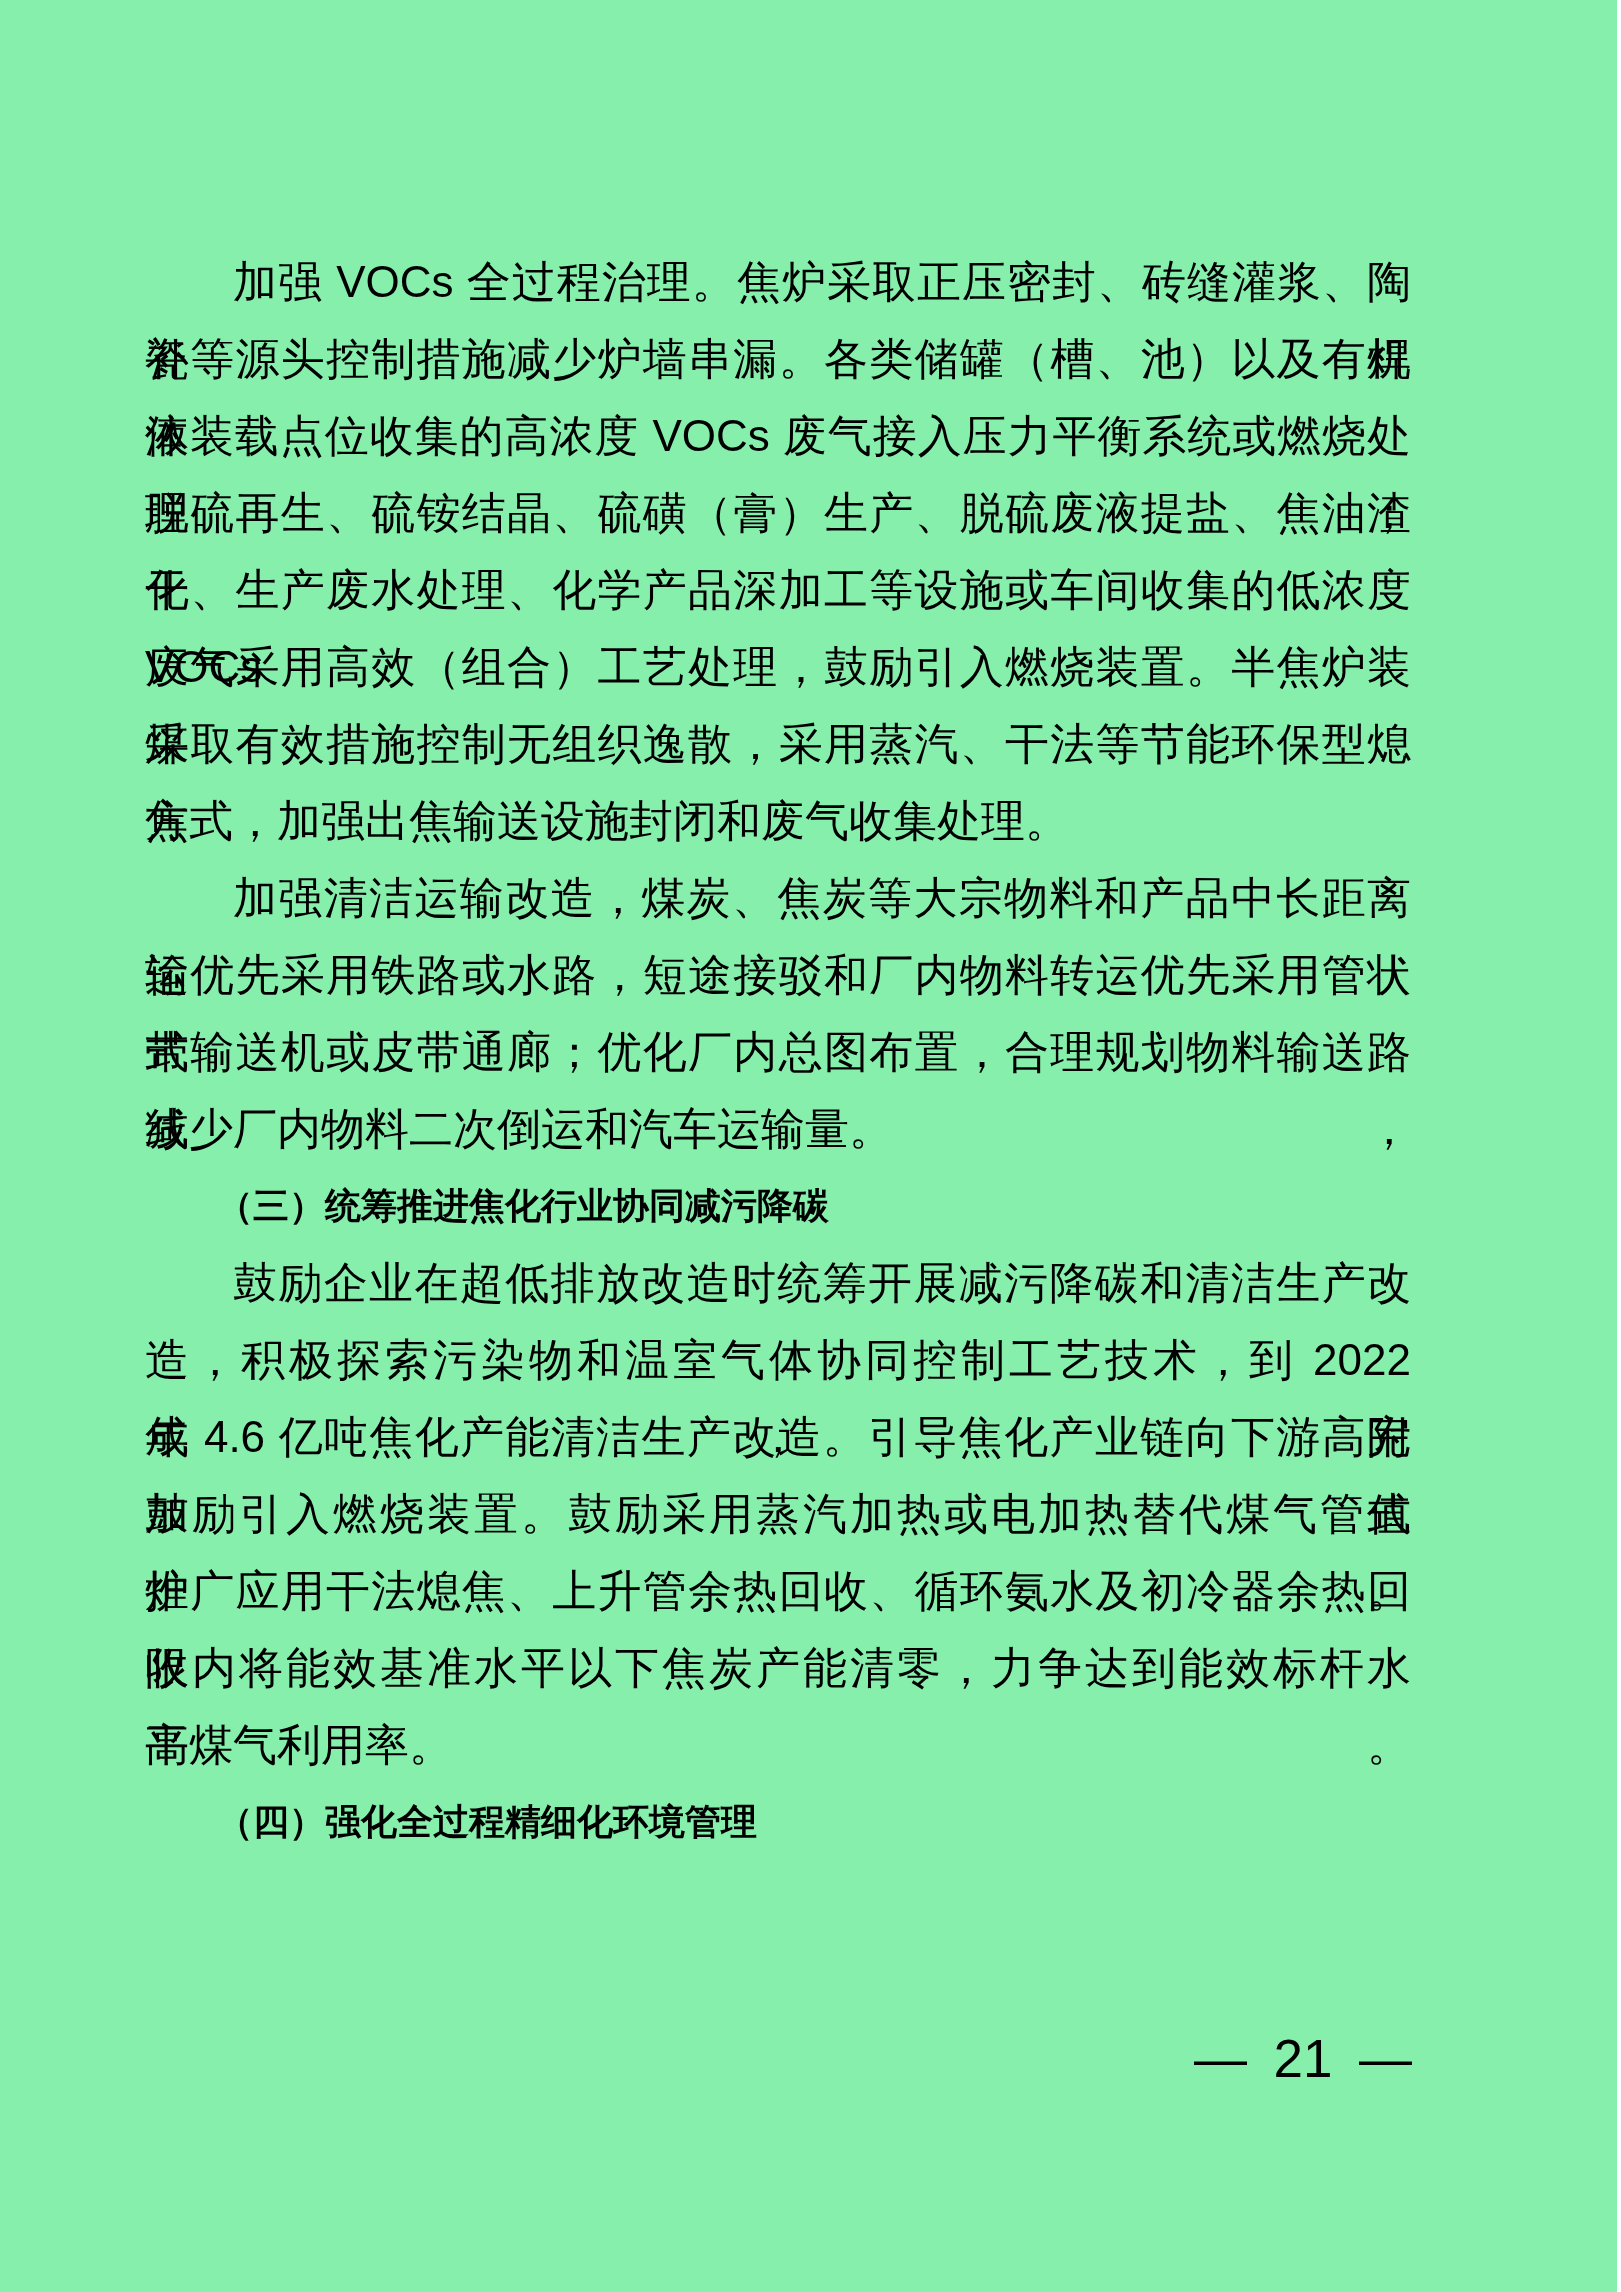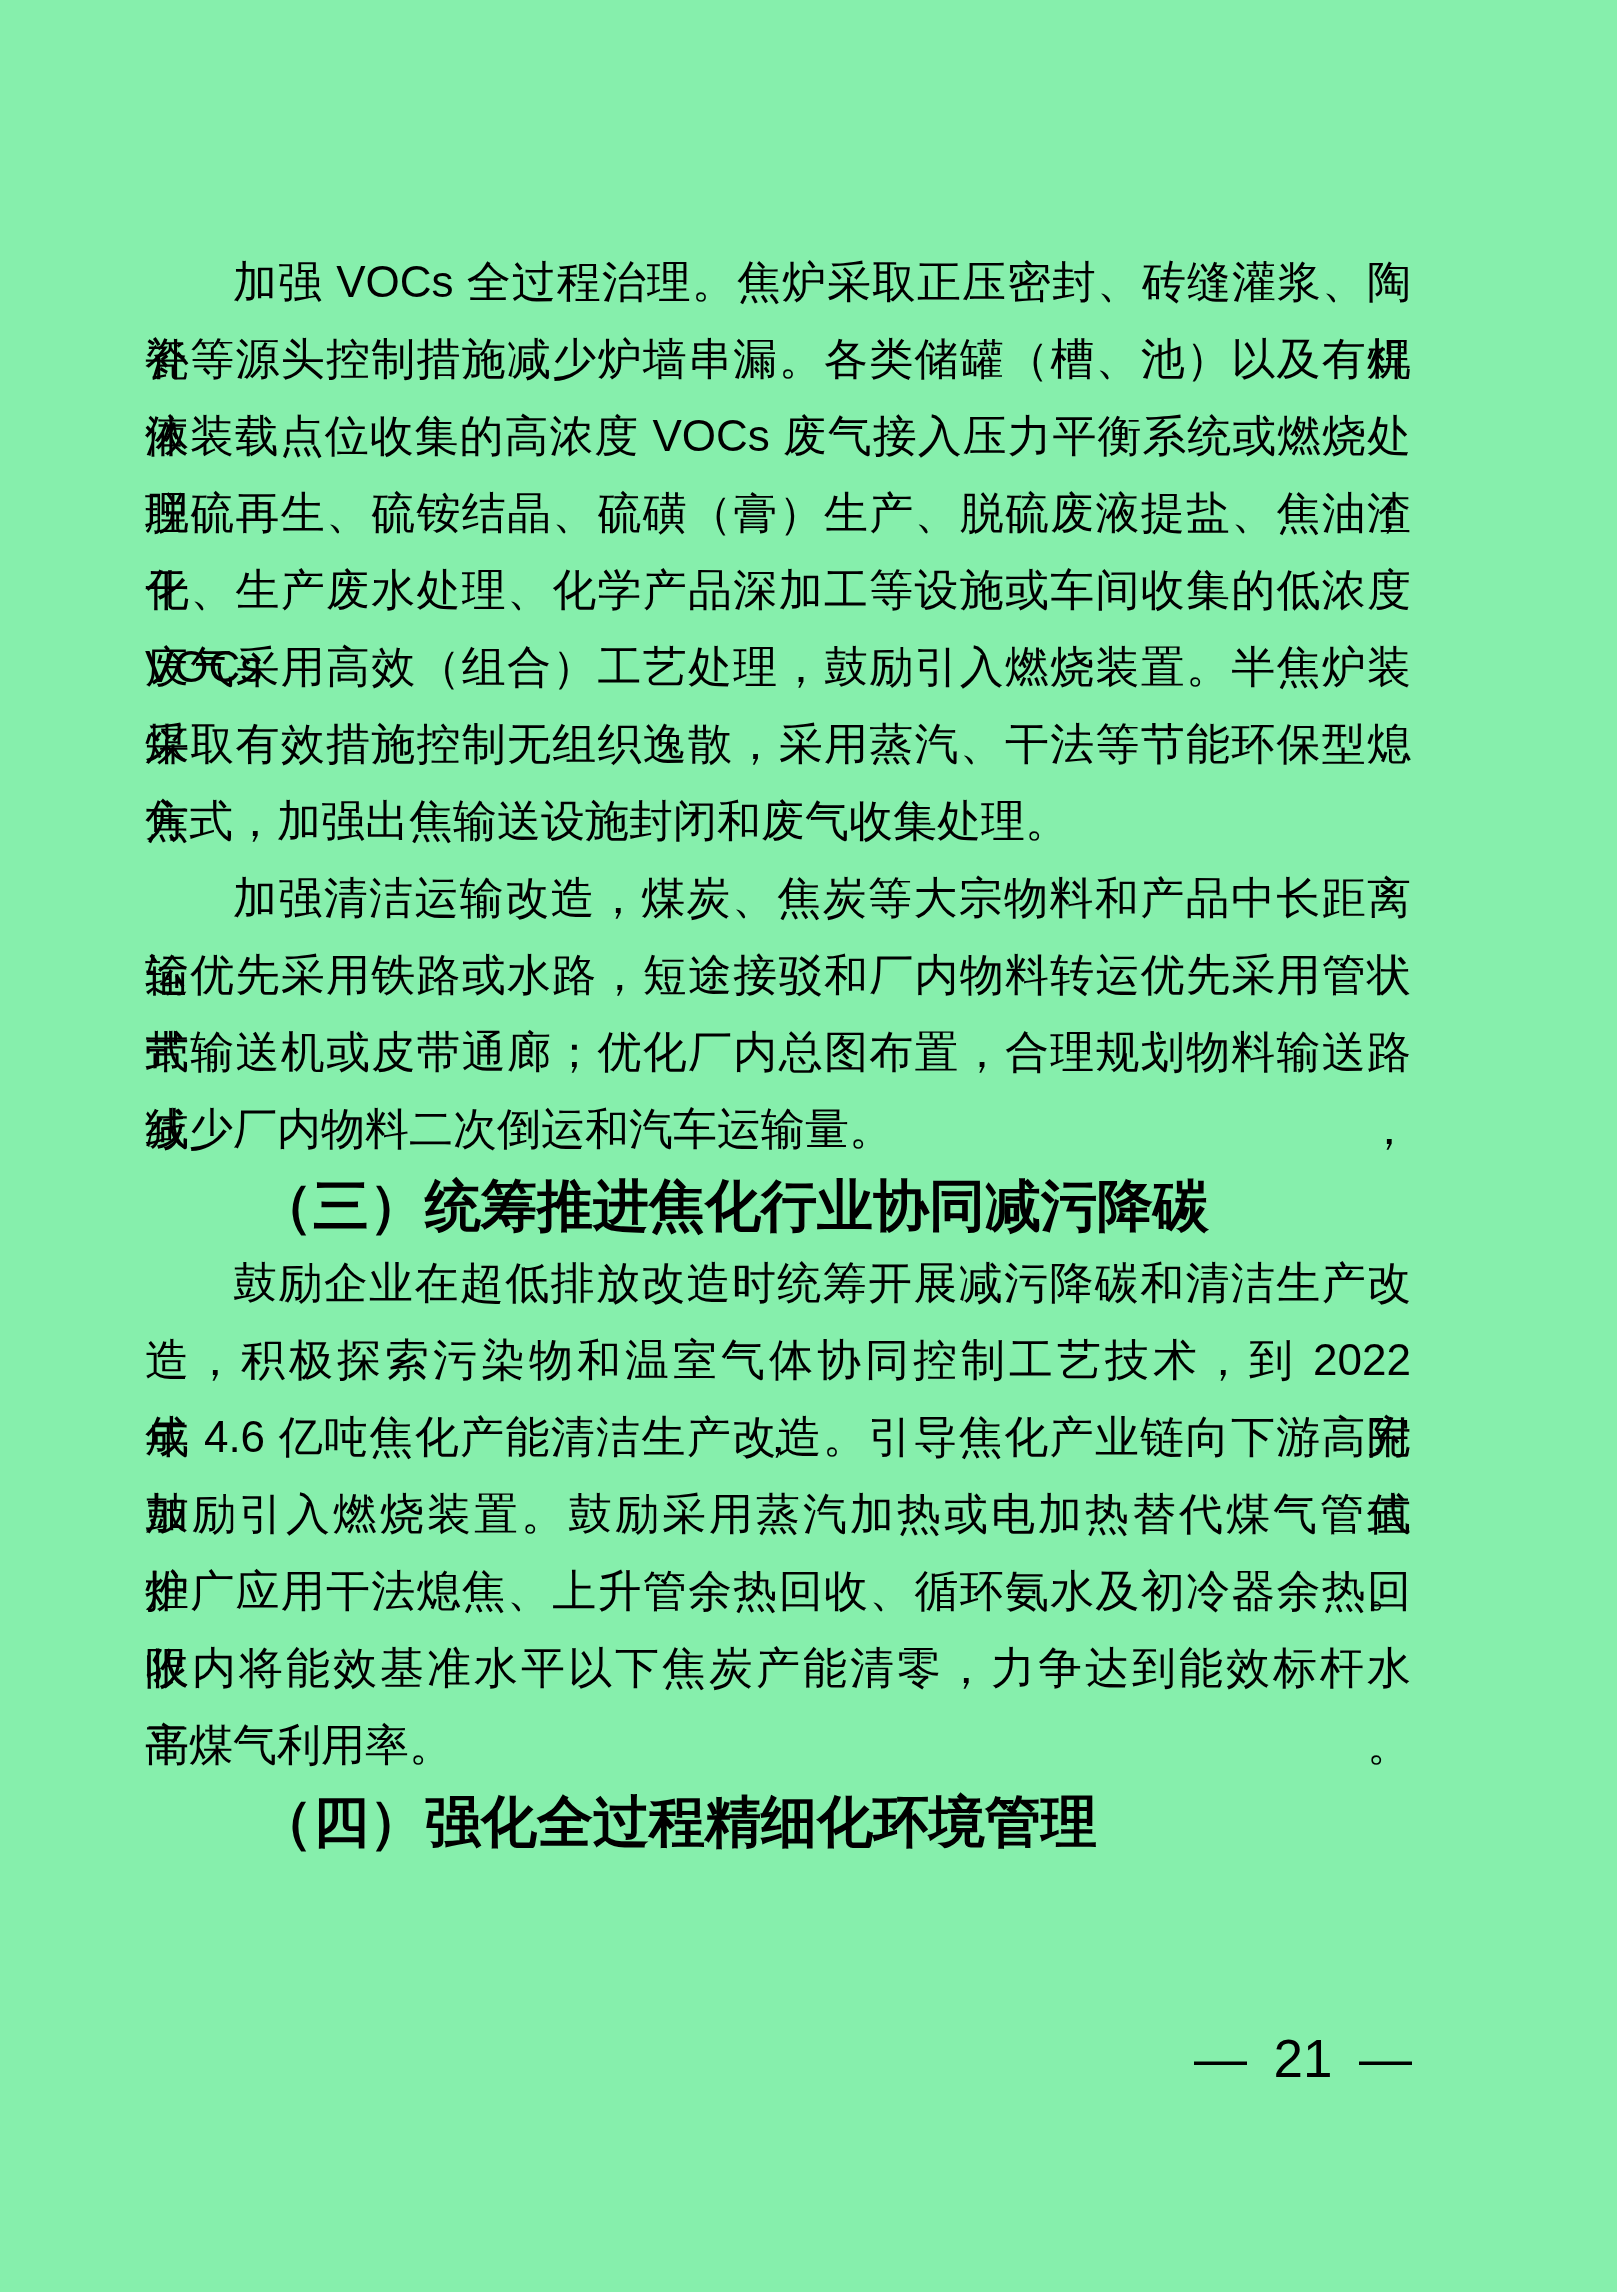--- a/index.html
+++ b/index.html
@@ -36,21 +36,21 @@
   }
   .last {
     text-align: right;
     text-align-last: left;
   }
   .hd {
     font-weight: bold;
     text-indent: 2em;
     text-align: right;
     text-align-last: left;
-    font-size: 56px;
+    font-size: 36px;
   }
   .footer {
     position: absolute;
     top: 2031px;
     right: 205px;
     font-size: 53px;
     line-height: 55px;
     word-spacing: 11.8px;
     color: #000000;
   }

